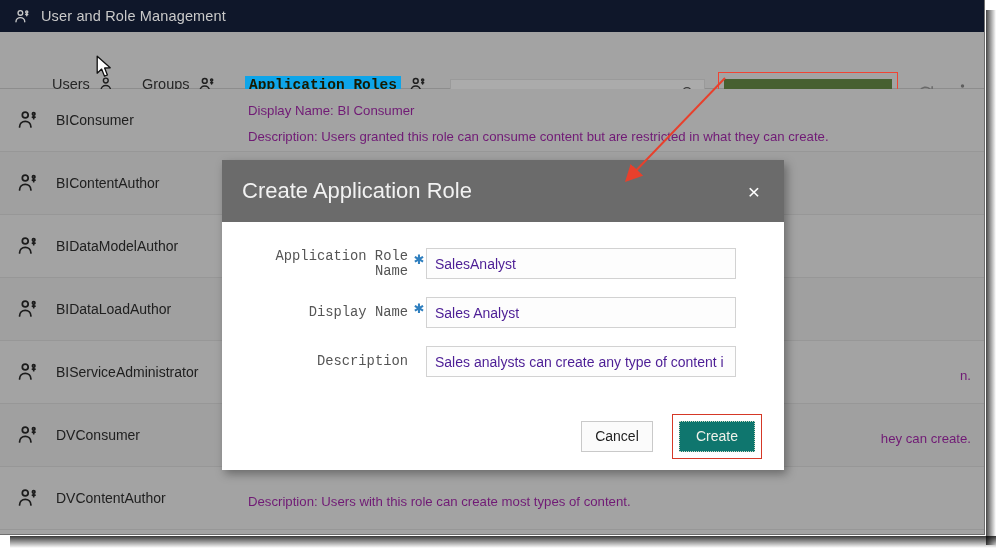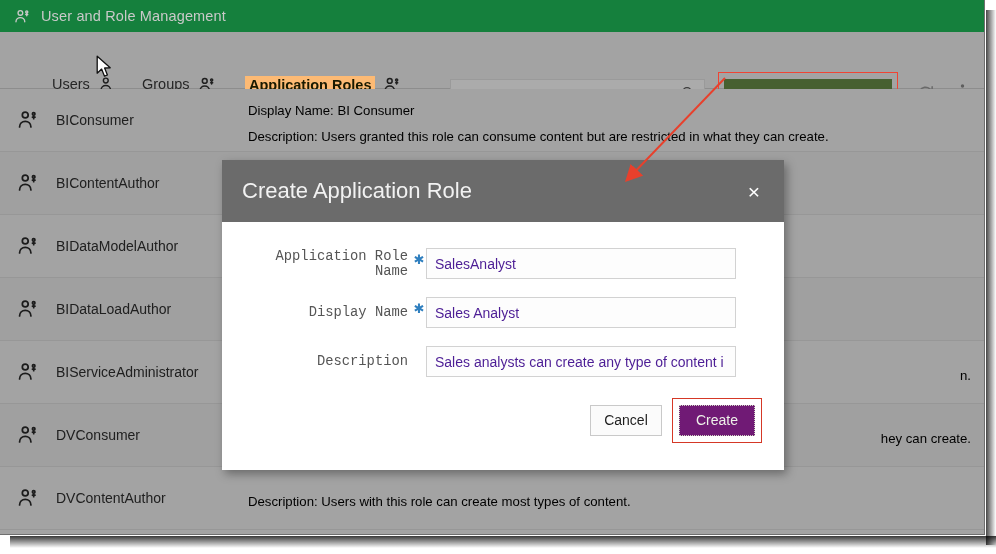--- a/index.html
+++ b/index.html
@@ -36,21 +36,21 @@
     position: absolute;
     left: 10px; top: 536px;
     width: 986px; height: 12px;
     background: linear-gradient(to bottom, rgba(0,0,0,0.78), rgba(0,0,0,0));
   }
 
   
   .titlebar {
     position: absolute; left: 0; top: 0;
     width: 985px; height: 32px;
-    background: #15803d;
+    background: #0f172a;
     display: flex; align-items: center;
     padding-left: 14px;
   }
   .titlebar .tb-icon { margin-right: 10px; display: flex; align-items: center; }
   .titlebar .tb-text {
     color: #c9c9c9;
     font-size: 14.5px;
     letter-spacing: .15px;
   }
 
@@ -70,24 +70,25 @@
   .tab .tab-label {
     font-size: 14.5px;
     color: #262626;
     font-weight: 600;
   }
   #tab-users { left: 52px; }
   #tab-groups { left: 142px; }
   #tab-approles { left: 245px; }
   #tab-users .tab-label, #tab-groups .tab-label { font-weight: 500; }
   .tab.active .tab-label {
-    background: #fdba74;
+    background: #0ea5e9;
     padding: 1px 4px;
     font-weight: 700;
     color: #1a1a00;
+    font-family: Liberation Mono, monospace;
   }
   .tab-underline {
     position: absolute;
     left: 231px; top: 77px;
     width: 165px; height: 3px;
     background: #5d7a3e;
   }
 
   .search-box {
     position: absolute;
@@ -159,21 +160,21 @@
     font-size: 14px;
     color: #202020;
   }
   .row .row-detail {
     flex: 1;
     padding-right: 16px;
     line-height: 19px;
   }
   .row .row-detail div {
     font-size: 13.2px;
-    color: #000000;
+    color: #701a75;
     white-space: nowrap;
     margin-top: 7px;
   }
 
   
   .modal {
     position: absolute;
     left: 222px; top: 160px;
     width: 562px; height: 310px;
     background: #ffffff;
@@ -225,45 +226,45 @@
     border: 1px solid #d2d2d2;
     background: #fdfdfd;
     font-size: 14px;
     color: #4c1d95;
     padding: 0 8px;
     font-family: "Liberation Sans", sans-serif;
     outline: none;
   }
   .modal-footer {
     position: absolute;
-    left: 0; bottom: 16px;
+    left: 0; bottom: 0;
     width: 562px;
     height: 68px;
     display: flex; align-items: center; justify-content: flex-end;
     padding-right: 22px;
-    gap: 10px;
+    gap: 19px;
   }
   .btn-cancel {
     min-width: 72px; height: 31px;
     background: #fbfbfb;
     border: 1px solid #c9c9c9;
     font-size: 14px;
     color: #1f1f1f;
     cursor: pointer;
     font-family: "Liberation Sans", sans-serif;
     padding: 0 12px;
   }
   .btn-create-wrap {
     position: relative;
     padding: 6px;
     border: 1.5px solid #d53826;
   }
   .btn-create {
     min-width: 76px; height: 31px;
-    background: #701a75;
+    background: #0f766e;
     border: 1px dotted #cfd9c3;
     font-size: 14px;
     color: #eef1e9;
     cursor: pointer;
     font-family: "Liberation Sans", sans-serif;
     padding: 0 16px;
   }
 
   
   .annot-arrow {

